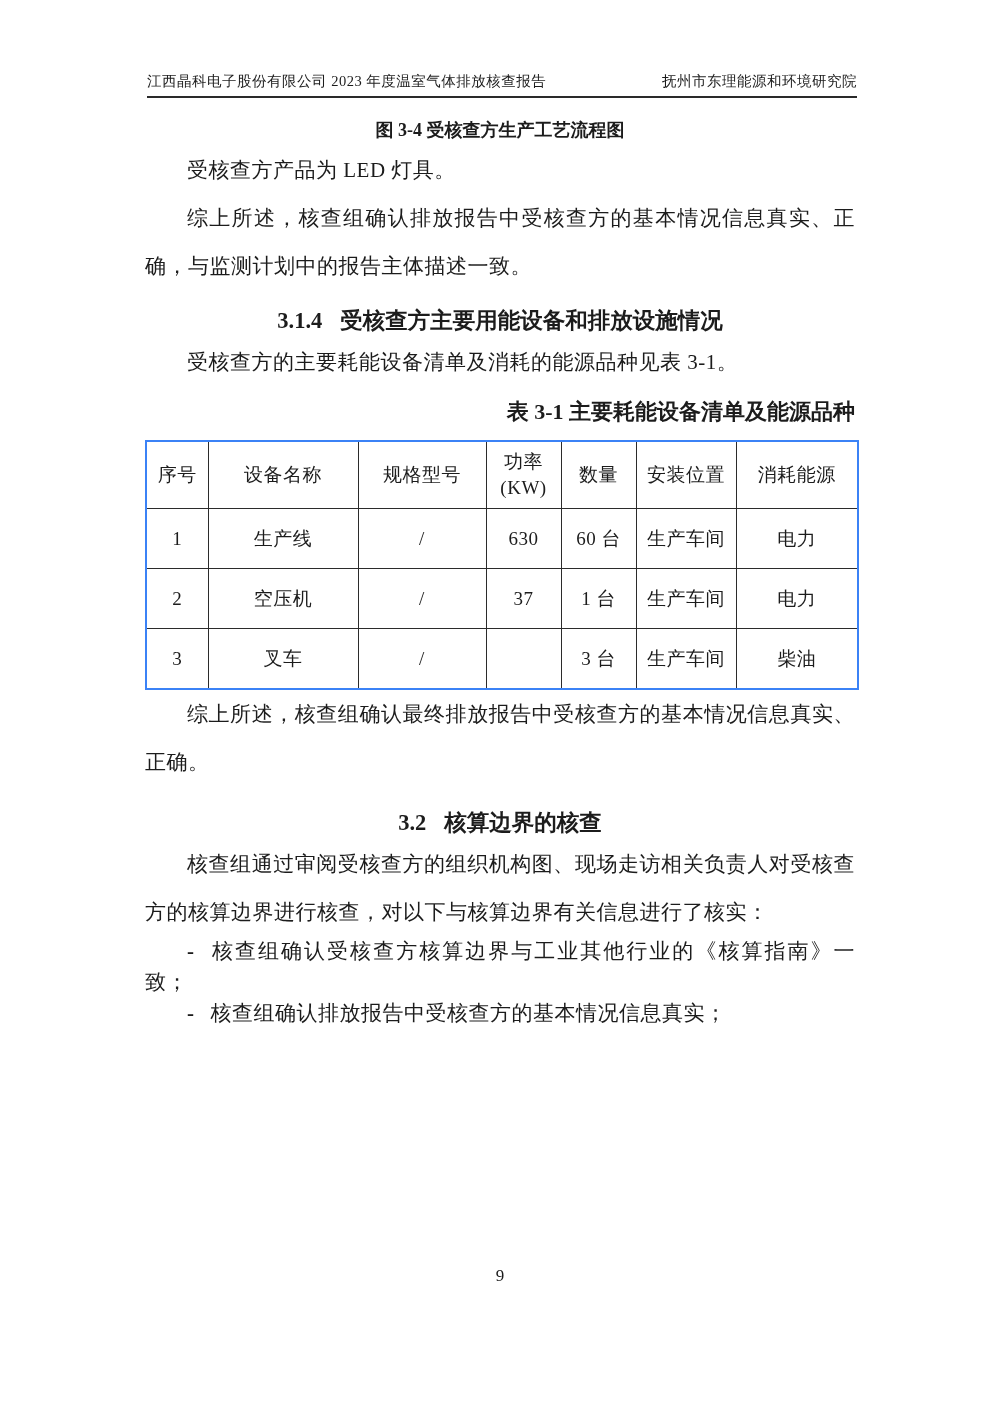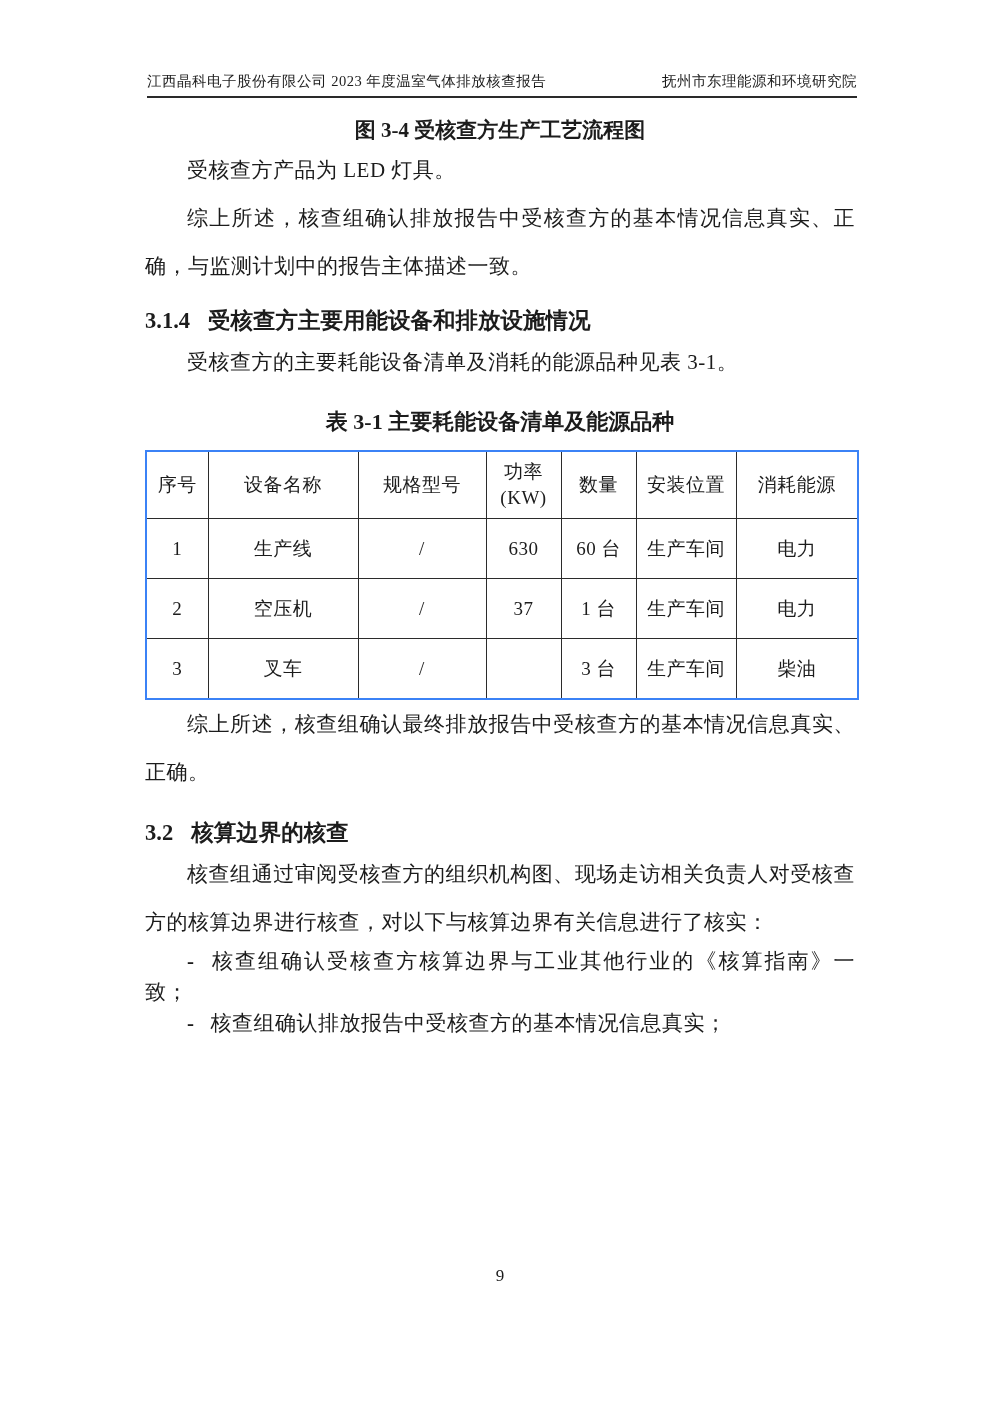--- a/index.html
+++ b/index.html
@@ -20,42 +20,43 @@
     align-items: flex-start;
     font-size: 14.5px;
     letter-spacing: 0.5px;
     border-bottom: 2.5px solid #2a2a2a;
     padding-bottom: 5px;
   }
   .content { margin: 0 145px; width: 710px; }
   .figure-caption {
     margin-top: 16px;
     text-align: center;
-    font-size: 21px;
+    font-size: 18px;
     font-weight: bold;
     line-height: 32px;
   }
   p.body {
     margin: 0;
     font-size: 21px;
     line-height: 48px;
     text-align: justify;
     text-indent: 2em;
     letter-spacing: 0.5px;
   }
   .section-heading {
     margin: 14px 0 0 0;
     font-size: 22.5px;
     font-weight: bold;
     line-height: 34px;
+    text-align: center;
   }
   .section-heading .sec-num { margin-right: 18px; }
   .table-caption {
-    margin-top: 20px;
-    text-align: center;
+    margin-top: 10px;
+    text-align: right;
     font-size: 22px;
     font-weight: bold;
     line-height: 32px;
   }
   table.energy-table {
     margin-top: 12px;
     border-collapse: collapse;
     table-layout: fixed;
     width: 712px;
     border: 2px solid #3b82f6;

